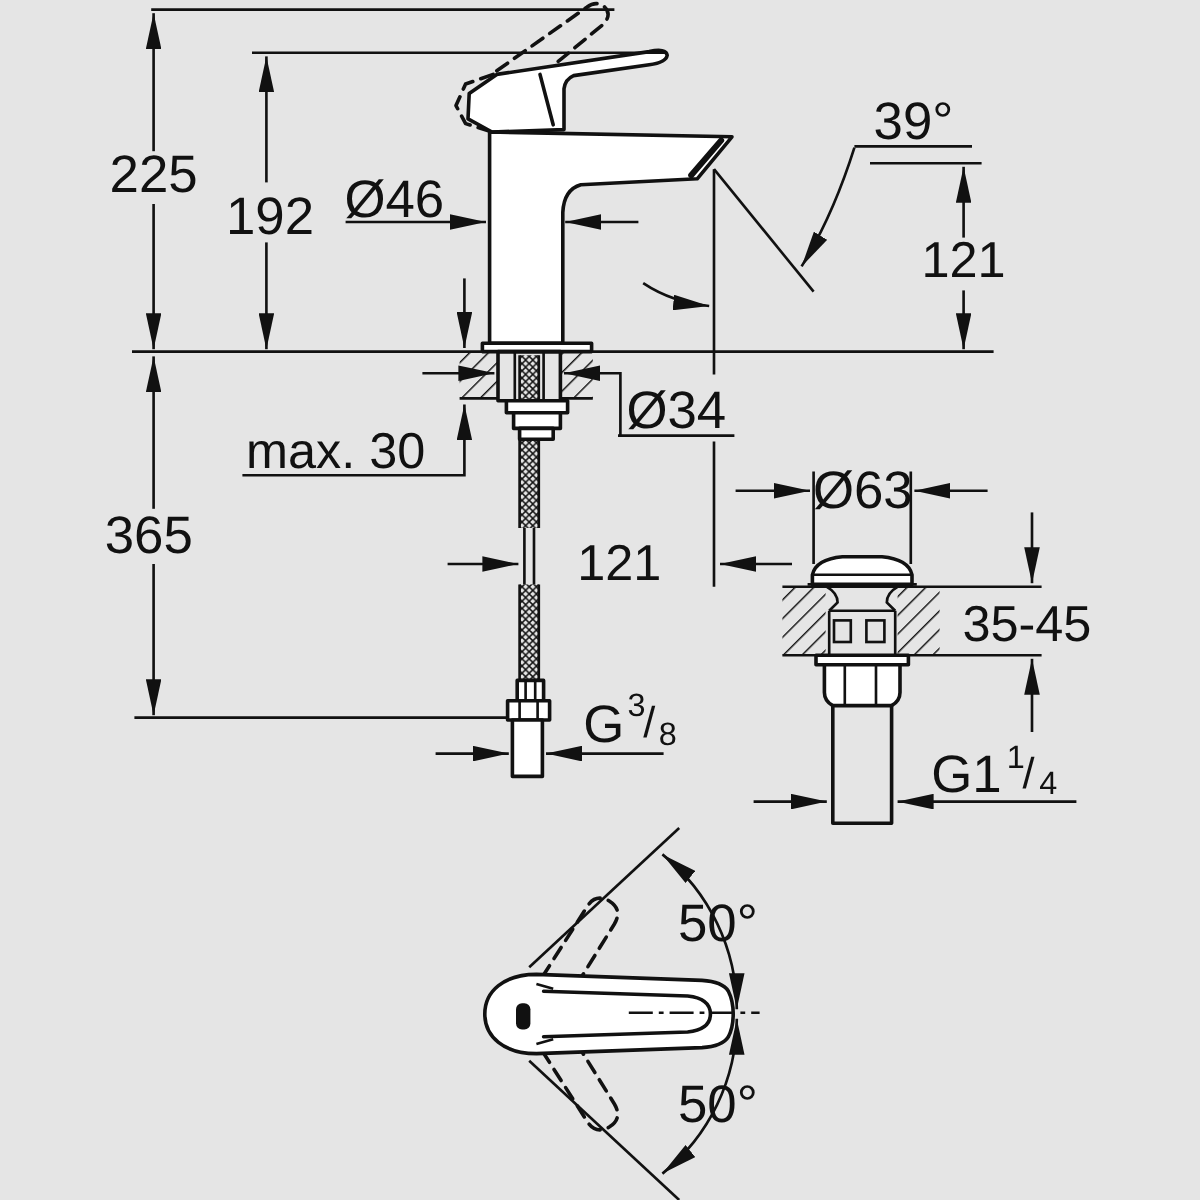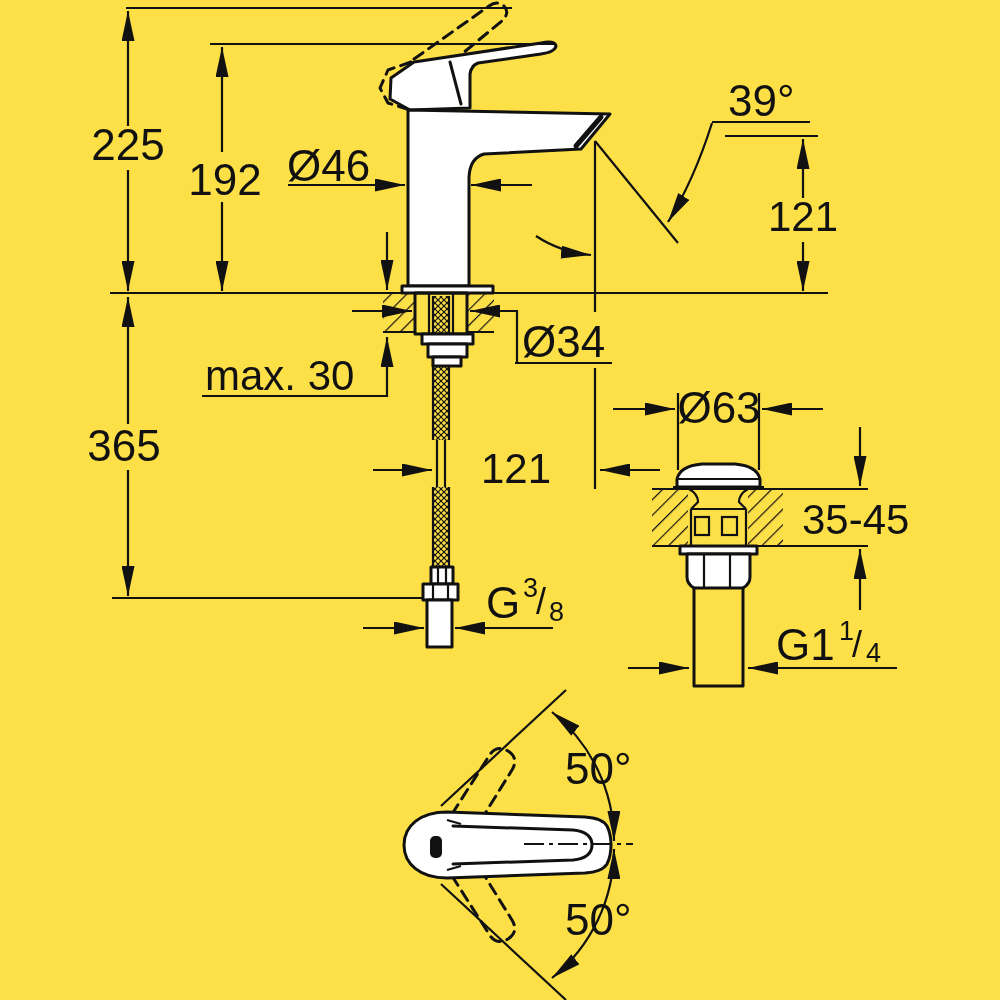--- a/index.html
+++ b/index.html
@@ -1,16 +1,16 @@
 <!DOCTYPE html>
 <html><head>
 <meta charset="utf-8">
 <style>
   html,body{margin:0;padding:0;background:#ffffff;}
-  .stage{width:1000px;height:1000px;background:#fde047;position:relative;overflow:hidden;
+  .stage{width:1000px;height:1000px;background:#e5e5e5;position:relative;overflow:hidden;
          font-family:"Liberation Sans", sans-serif;}
   svg{display:block;}
   .obj   {stroke:#111;stroke-width:3;fill:none;stroke-linejoin:round;stroke-linecap:round;}
   .objfill{fill:#fff;}
   .thick {stroke-width:5;}
   .dim   {stroke:#111;stroke-width:2.2;fill:none;}
   .dash  {stroke-dasharray:11 7;}
   .cline {stroke-dasharray:20 5 4 5;}
   .lbl   {fill:#111;font-family:"Liberation Sans", sans-serif;font-size:44px;}
   .lbl42 {font-size:42px;}

